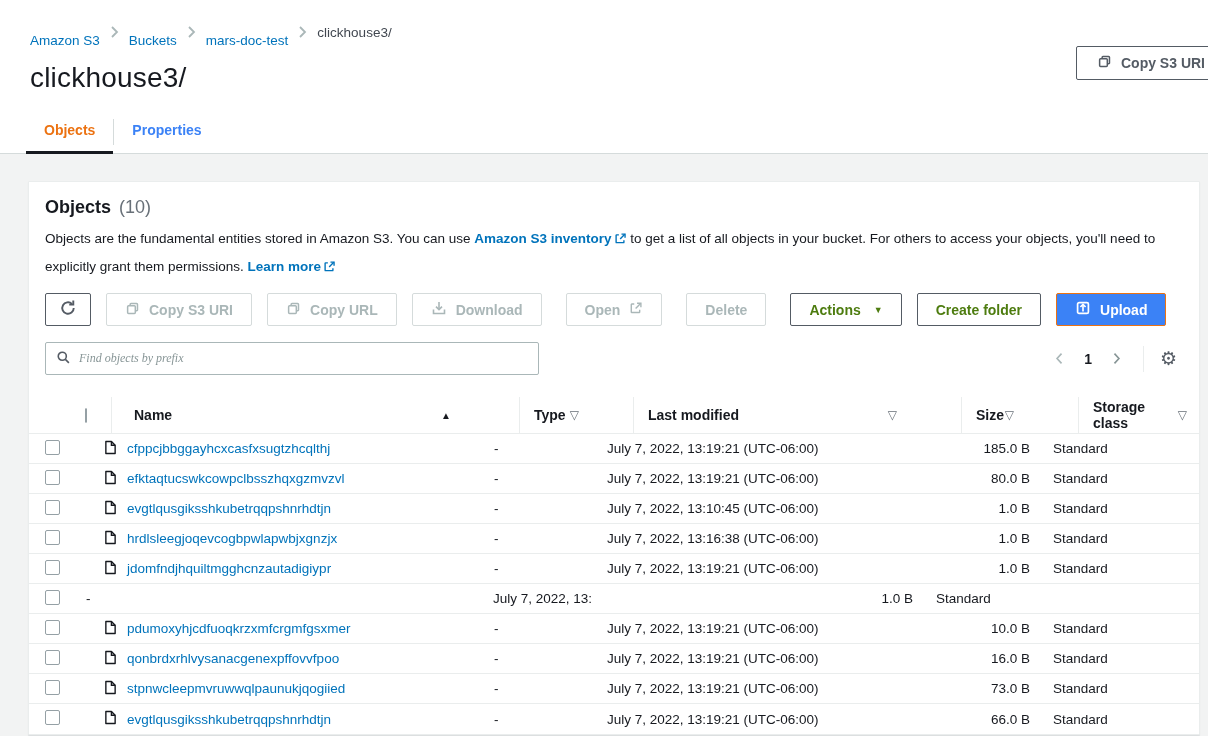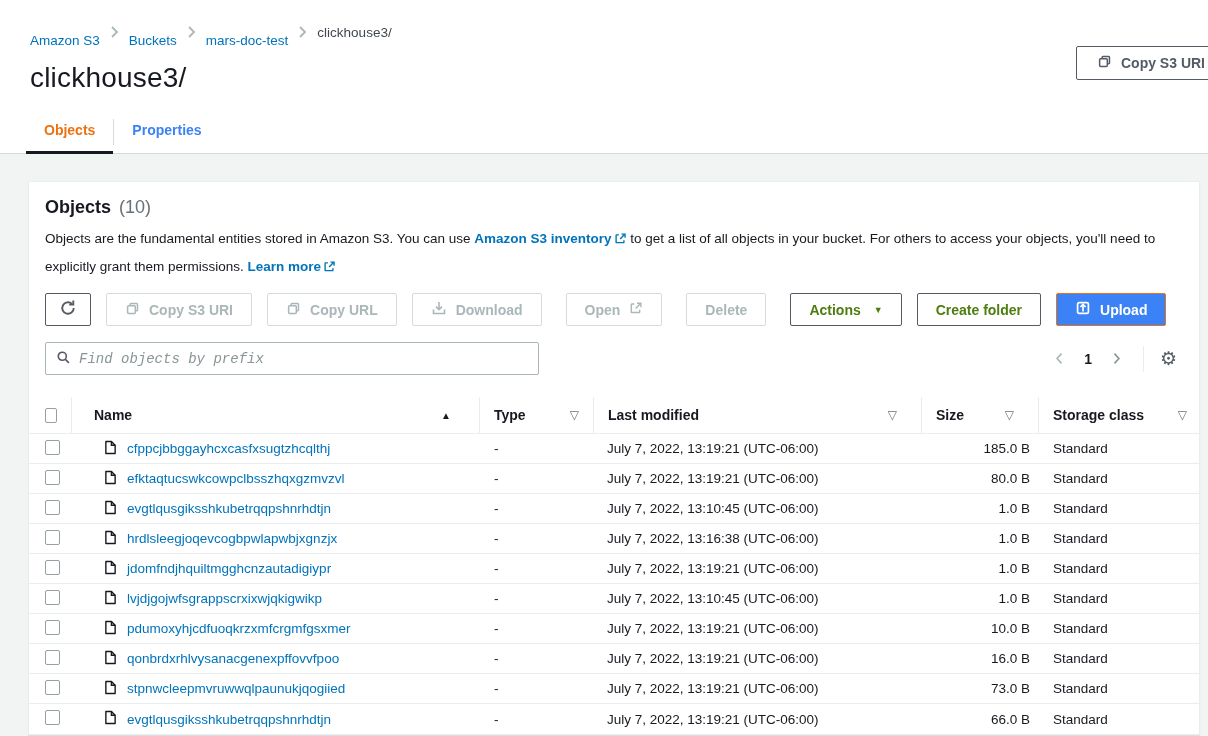--- a/index.html
+++ b/index.html
@@ -48,33 +48,33 @@
   .btn.icon-only { padding:0 13px; }
   .btn.disabled { border-color:#d5dbdb; color:#aab7b8; cursor:default; }
   .btn.disabled svg { stroke:#aab7b8; color:#aab7b8; }
   .btn.primary { background:#3b82f6; border-color:#ec7211; color:#fff; }
   .caret { font-size:9px; margin-left:4px; }
   .sp-10 { width:15px; } .sp-24 { width:24px; }
   
   .search-row { display:flex; align-items:center; margin:16px 16px 0 16px; }
   .search-box { width:494px; height:33px; border:1px solid #aab7b8; border-radius:2px;
                 display:flex; align-items:center; padding:0 10px; gap:8px; background:#fff; }
-  .search-box input { border:none; outline:none; flex:1; font-size:14px; font-style:italic; color:#16191f;
-                      font-family:Liberation Mono, monospace; }
+  .search-box input { border:none; outline:none; flex:1; font-size:12px; font-style:italic; color:#16191f;
+                      font-family:Liberation Serif, serif; }
   .search-box input::placeholder { color:#879596; font-style:italic; }
   .pagination { margin-left:auto; display:flex; align-items:center; gap:4px; padding-right:6px; }
   .page-btn { background:none; border:none; cursor:pointer; display:flex; align-items:center; padding:4px; }
   .page-num { font-weight:700; font-size:14px; color:#16191f; padding:0 10px; }
   .pag-divider { width:1px; height:26px; background:#eaeded; margin:0 12px; }
   .gear { font-size:19px; color:#545b64; cursor:pointer; line-height:1; }
   
   .table { margin-top:22px; }
   .tr, .thead { display:grid; grid-template-columns:42px 408px 114px 328px 117px 1fr; align-items:center; }
   .thead { height:37px; border-bottom:1px solid #eaeded; font-weight:700; color:#16191f; font-size:14px; }
-  .th { display:flex; align-items:center; justify-content:space-between; height:100%; padding:0 14px; cursor:pointer; }
+  .th { display:flex; align-items:center; justify-content:space-between; height:100%; padding:0 14px; cursor:pointer;margin-left:40px; }
   .th + .th { border-left:1px solid #eaeded; }
   .th-check { padding-left:16px; border-left:none !important; cursor:default; }
   .th-name { padding-left:22px; padding-right:28px; border-left:1px solid #eaeded; }
   .th-lm { padding-right:24px; }
   .th-size { padding-right:24px; }
   .th-storage { padding-right:12px; }
   .sort-asc { font-size:10px; color:#16191f; }
   .sort-neutral { font-size:12px; color:#687078; }
   .tr { height:30px; border-bottom:1px solid #eaeded; font-size:13.5px; }
   .tr:last-child { border-bottom:none; }
@@ -343,27 +343,20 @@
               <a class="obj-link">jdomfndjhquiltmgghcnzautadigiypr</a>
             </div>
             <div class="td td-type">-</div>
             <div class="td">July 7, 2022, 13:19:21 (UTC-06:00)</div>
             <div class="td td-size">1.0 B</div>
             <div class="td td-storage">Standard</div>
           </div>
 
           <div class="tr">
             <div class="td td-check"><span class="checkbox"></span></div>
-            <div class="td td-name">
-              <span><svg width="13" height="15" viewBox="0 0 14 16">
-                  <path d="M2 1.5 h6 L12 5.5 V14.5 H2 z" fill="none" stroke="#16191f" stroke-width="1.5" stroke-linejoin="round"></path>
-                  <path d="M8 1.5 V5.5 H12" fill="none" stroke="#16191f" stroke-width="1.5"></path>
-                </svg></span>
-              <a class="obj-link">lvjdjgojwfsgrappscrxixwjqkigwikp</a>
-            </div>
             <div class="td td-type">-</div>
             <div class="td">July 7, 2022, 13:10:45 (UTC-06:00)</div>
             <div class="td td-size">1.0 B</div>
             <div class="td td-storage">Standard</div>
           </div>
 
           <div class="tr">
             <div class="td td-check"><span class="checkbox"></span></div>
             <div class="td td-name">
               <span><svg width="13" height="15" viewBox="0 0 14 16">

